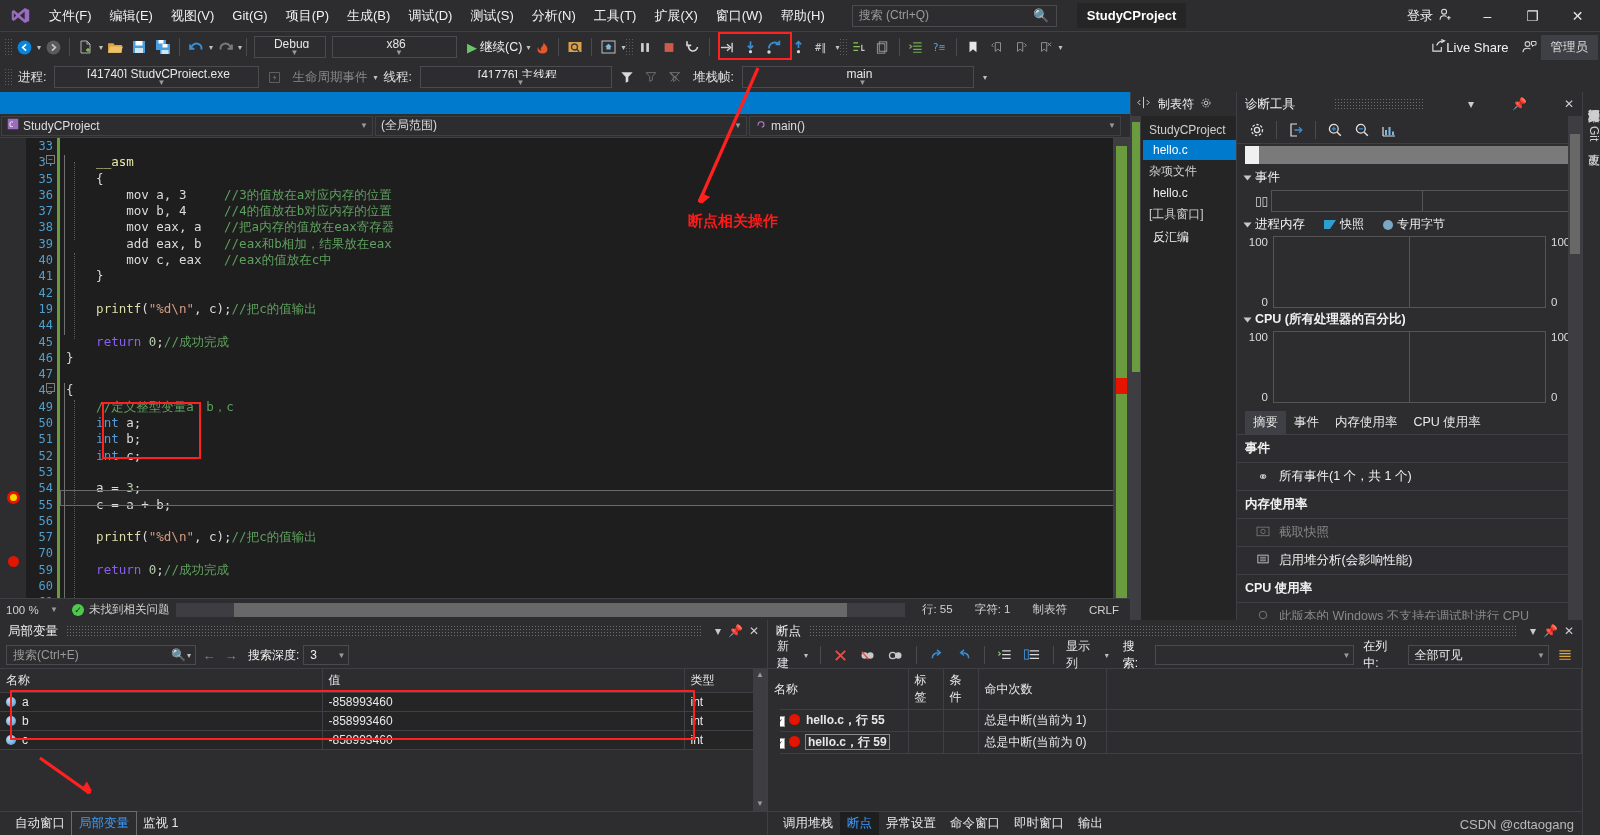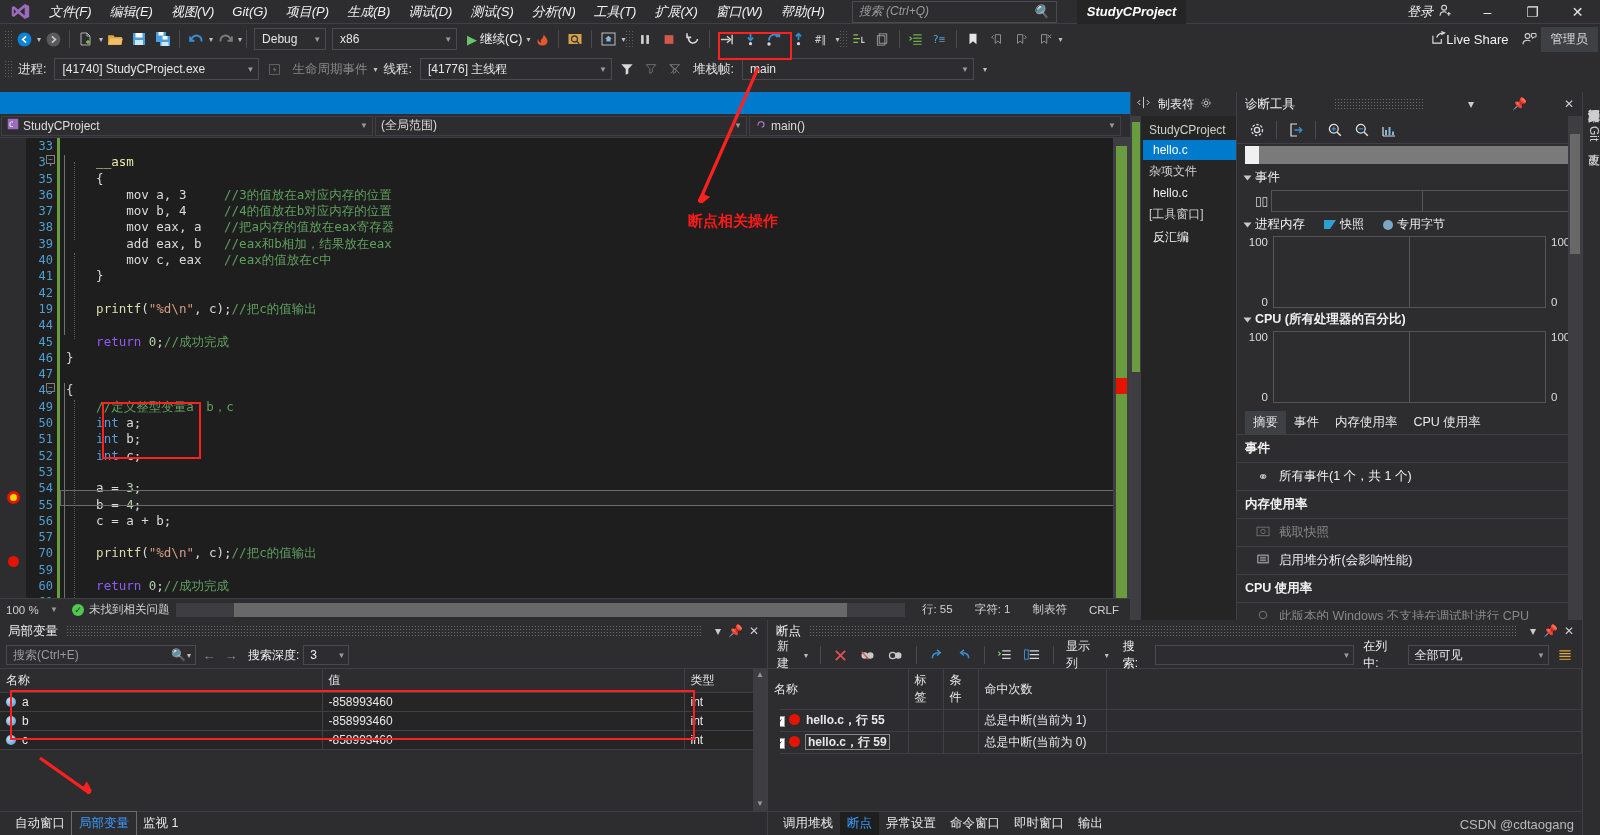--- a/index.html
+++ b/index.html
@@ -8,24 +8,23 @@
     background: #2d2d30;
     font-family: "Liberation Sans", "DejaVu Sans", sans-serif;
     font-size: 12px;
     color: #f1f1f1;
     overflow: hidden;
   }
   .app { position: relative; width: 1600px; height: 835px; }
 
   
   .titlebar {
-    height: 24px; background: #2d2d30;
+    height: 32px; background: #2d2d30;
     display: flex; align-items: center;
     border-bottom: 1px solid #3f3f46;
-    font-style: italic;
   }
   .vs-logo { width: 40px; display:flex; align-items:center; justify-content:center; }
   .vs-logo svg { width: 19px; height: 19px; }
   .menu { display: flex; align-items: center; }
   .menu-item {
     padding: 6px 9px; font-size: 13px; color: #f1f1f1; cursor: default; white-space: nowrap;
   }
   .search-box {
     margin-left: 18px; width: 205px; height: 22px;
     background: #2d2d30; border: 1px solid #4b4b4f;
@@ -49,21 +48,21 @@
   }
   .grip { width: 8px; height: 18px; opacity: .45;
     background-image: radial-gradient(#999 0.7px, transparent 0.8px);
     background-size: 3px 3px; }
   .tbtn { height: 24px; min-width: 24px; display: flex; align-items: center; justify-content: center; padding: 0 3px; }
   .tsep { width: 1px; height: 18px; background: #4a4a4d; margin: 0 4px; }
   .caret { font-size: 8px; color: #c0c0c0; margin-left: 1px; }
   .combo {
     height: 22px; background: #2d2d30; border: 1px solid #4b4b4f;
     display: flex; align-items: center; padding: 0 4px 0 7px;
-    font-size: 12px; color: #e6e6e6; margin: 0 3px;
+    font-size: 12px; color: #e6e6e6; margin: 0 3px; flex-direction: column;
   }
   .combo .cv { flex: 1; white-space: nowrap; overflow: hidden; }
   .combo .cdrop { color: #9a9a9a; font-size: 8px; margin-left: 6px; }
   .green-tri { color: #6ac46a; font-size: 13px; }
   .cont-label { font-size: 12.5px; color: #f1f1f1; margin-left: 3px; }
   .live-share { display: flex; align-items: center; font-size: 13px; padding: 0 8px; }
   .admin-chip { background: #3f3f46; padding: 4px 10px; font-size: 12.5px; color: #dcdcdc; margin-right: 2px;}
 
   
   .dbgbar { height: 30px; background: #2d2d30; display: flex; align-items: center; padding-left: 4px; }
@@ -656,21 +655,20 @@
               <div class="ln">    <span class="kw2">return</span> <span class="num">0</span><span class="plain">;</span><span class="cmt">//成功完成</span></div>
               <div class="ln"><span class="plain">}</span></div>
               <div class="ln">&nbsp;</div>
               <div class="ln"><span class="plain">{</span></div>
               <div class="ln">    <span class="cmt">//定义整型变量a，b，c</span></div>
               <div class="ln">    <span class="kw">int</span> <span class="plain">a;</span></div>
               <div class="ln">    <span class="kw">int</span> <span class="plain">b;</span></div>
               <div class="ln">    <span class="kw">int</span> <span class="plain">c;</span></div>
               <div class="ln">&nbsp;</div>
               <div class="ln">    <span class="plain">a = </span><span class="num">3</span><span class="plain">;</span></div>
-              <div class="ln">    <span class="plain">b = </span><span class="num">4</span><span class="plain">;</span></div>
               <div class="ln">    <span class="plain">c = a + b;</span></div>
               <div class="ln">&nbsp;</div>
               <div class="ln">    <span class="fn">printf</span><span class="plain">(</span><span class="str">"%d\n"</span><span class="plain">, c);</span><span class="cmt">//把c的值输出</span></div>
               <div class="ln">&nbsp;</div>
               <div class="ln">    <span class="kw2">return</span> <span class="num">0</span><span class="plain">;</span><span class="cmt">//成功完成</span></div>
             </div>
         </div>
       </div>
 
       <div class="ed-scroll">

